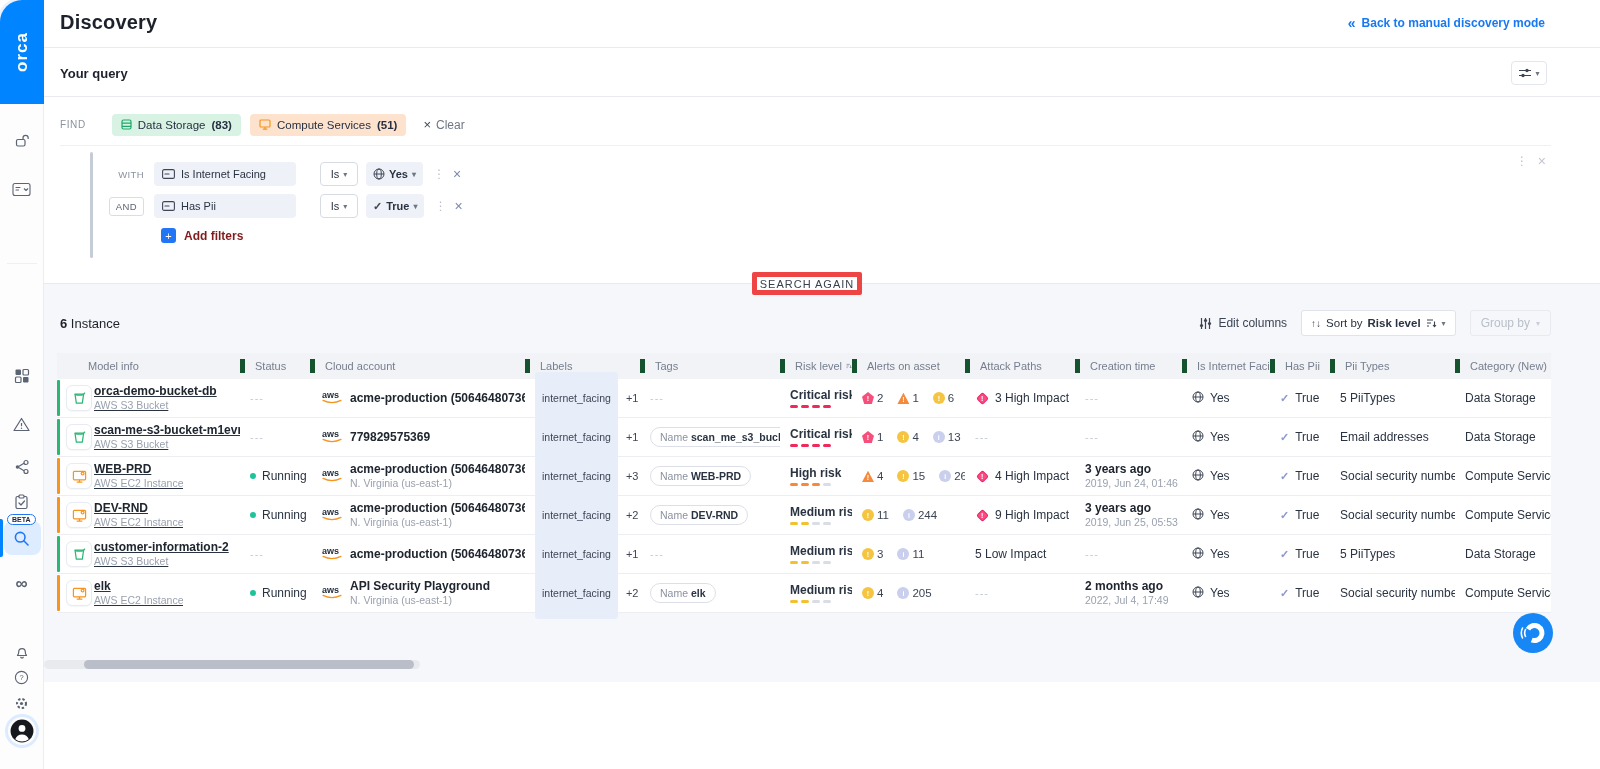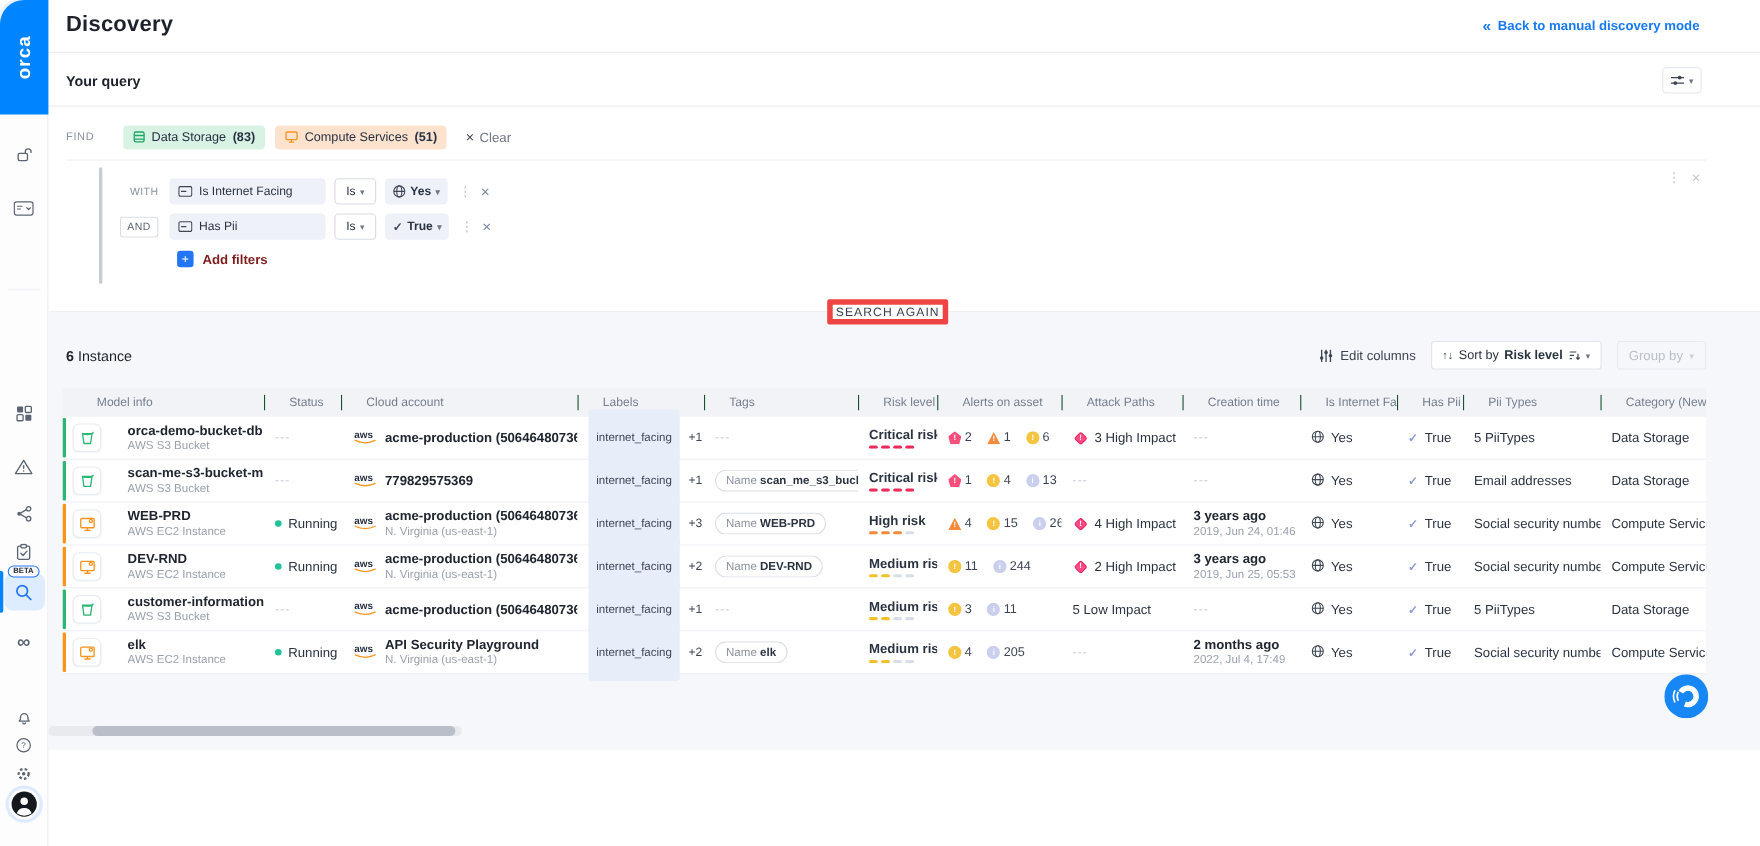--- a/index.html
+++ b/index.html
@@ -43,21 +43,21 @@
   .clear-btn { display:inline-flex; align-items:center; gap:5px; margin-left:8px; cursor:pointer; font-size:12px; color:#6f7683; }
   .clear-btn .x { color:#3f4756; font-size:13px; }
 
   .cond-panel { position:absolute; top:150px; left:46px; right:0; height:116px; }
   .cond-bar { position:absolute; left:0; top:2px; width:3px; height:106px; background:#c6ccd6; border-radius:2px; }
   .cond-rows { padding:12px 0 0 16px; }
   .cond-row { display:flex; align-items:center; height:24px; margin-bottom:8px; }
   .connector { width:38px; display:flex; justify-content:flex-end; margin-right:10px; font-size:9.5px; color:#8a919f; letter-spacing:.4px; }
   .connector.boxed span { border:1px solid #d9dde6; border-radius:3px; padding:3px 6px; color:#5b6472; background:#fff; }
   .cond-field { width:142px; height:24px; background:#eef1f7; border-radius:4px; display:flex; align-items:center; gap:6px; padding:0 8px; font-size:11px; color:#2a3342; cursor:pointer; }
-  .cond-op { width:38px; height:24px; background:#fff; border:1px solid #d7dbe4; border-radius:4px; margin-left:8px; display:flex; align-items:center; justify-content:center; gap:4px; font-size:11px; color:#2a3342; cursor:pointer; }
+  .cond-op { width:38px; height:24px; background:#fff; border:1px solid #d7dbe4; border-radius:4px; margin-left:24px; display:flex; align-items:center; justify-content:center; gap:4px; font-size:11px; color:#2a3342; cursor:pointer; }
   .cond-val { height:24px; background:#eef1f7; border-radius:4px; margin-left:8px; display:flex; align-items:center; gap:4px; padding:0 7px; font-size:11px; font-weight:bold; color:#2a3342; cursor:pointer; }
   .caret { font-size:8px; color:#6f7683; }
   .dots { margin-left:10px; color:#b9bfca; font-size:12px; cursor:pointer; }
   .xclose { margin-left:8px; color:#7c8aa8; font-size:14px; cursor:pointer; }
   .cond-check { color:#3f4756; font-size:11px; font-weight:bold; }
   .add-filters { display:flex; align-items:center; gap:8px; margin:10px 0 0 55px; cursor:pointer; }
   .add-filters .plus { width:15px; height:15px; background:#2276f5; color:#fff; border-radius:3px; font-size:11px; display:flex; align-items:center; justify-content:center; }
   .add-filters .lbl { color:#7f1d1d; font-size:12px; font-weight:bold; }
   .panel-corner { position:absolute; right:54px; top:3px; display:flex; gap:10px; align-items:center; }
   .panel-corner .dots { margin:0; }
@@ -75,25 +75,25 @@
   .results-controls { display:flex; align-items:center; gap:14px; }
   .edit-cols { display:flex; align-items:flex-end; gap:6px; font-size:12px; color:#3c4454; cursor:pointer; }
   .sort-box { height:26px; background:#fff; border:1px solid #dfe3ea; border-radius:3px; display:flex; align-items:center; gap:5px; padding:0 9px; font-size:11.5px; color:#2a3342; cursor:pointer; }
   .sort-box .arrows { font-size:10px; color:#3c4454; }
   .sort-box b { font-weight:bold; }
   .group-box { height:26px; border:1px solid #e8eaf0; border-radius:3px; display:flex; align-items:center; gap:6px; padding:0 10px; font-size:12px; color:#b9bfca; cursor:default; }
 
   .table { width:1494px; }
   .thead, .trow { display:grid; grid-template-columns:183px 70px 215px 115px 140px 72px 113px 110px 107px 88px 60px 125px 96px; }
   .thead { height:26px; background:#f2f3f7; align-items:center; }
-  .th { font-size:11px; color:#757e8e; padding-left:22px; border-left:1px solid #14532d; height:14px; display:flex; align-items:center; gap:4px; white-space:nowrap; overflow:hidden; }
+  .th { font-size:11px; color:#757e8e; padding-left:10px; border-left:5px solid #14532d; height:14px; display:flex; align-items:center; gap:4px; white-space:nowrap; overflow:hidden; }
   .th:first-child { border-left:none; padding-left:31px; }
   .trow { height:39px; background:#fff; border-bottom:1px solid #eceef3; align-items:center; position:relative; cursor:pointer; }
   .td { padding-left:10px; display:flex; align-items:center; gap:6px; font-size:12px; color:#2a3342; overflow:hidden; white-space:nowrap; }
-  .td-model { padding-left:9px; gap:24px; }
+  .td-model { padding-left:9px; gap:2px;text-decoration:underline; }
   .stripe { position:absolute; left:0; top:1px; bottom:1px; width:3px; border-radius:1px; }
   .stripe.s3 { background:#2bb673; }
   .stripe.ec2 { background:#f7941d; }
   .asset-icon { width:26px; height:26px; border:1px solid #e8ebf1; border-radius:6px; background:#fff; display:flex; align-items:center; justify-content:center; flex:none; box-shadow:0 1px 1px rgba(30,40,60,.04); }
   .stack { display:flex; flex-direction:column; line-height:1.25; overflow:hidden; }
   .nm { font-size:12px; font-weight:bold; color:#20262f; }
   .sub { font-size:10.5px; color:#9aa1ae; }
   .placeholder { color:#c5cad4; font-size:11px; letter-spacing:1px; }
   .run-dot { width:6px; height:6px; border-radius:50%; background:#1fc39a; flex:none; }
   .label-pill { background:#e8eef9; border-radius:3px; padding:20px 7px; font-size:10.5px; color:#3e4556; }
@@ -697,21 +697,21 @@
                   <span class="sev sev-low">i</span>
                   <span class="sev-count">244</span>
                 </span>
               </div>
               <div class="td">
                 <span class="apd-wrap">
                   <span class="apd">
                     <span>!</span>
                   </span>
                 </span>
-                <span>2 High Impact</span>
+                <span>9 High Impact</span>
               </div>
               <div class="td">
                 <div class="stack">
                   <span class="nm">3 years ago</span>
                   <span class="sub">2019, Jun 25, 05:53</span>
                 </div>
               </div>
               <div class="td">
                 <span><svg width="12" height="12" viewBox="0 0 12 12" fill="none" stroke="#3f4756" stroke-width="1">
                     <circle cx="6" cy="6" r="5"></circle>

